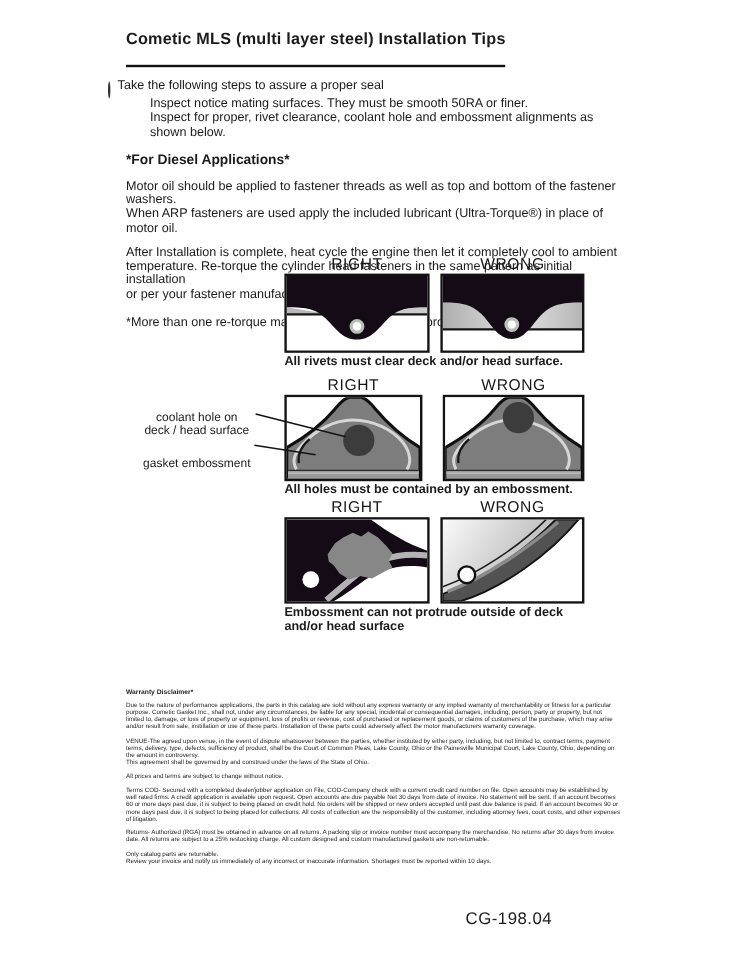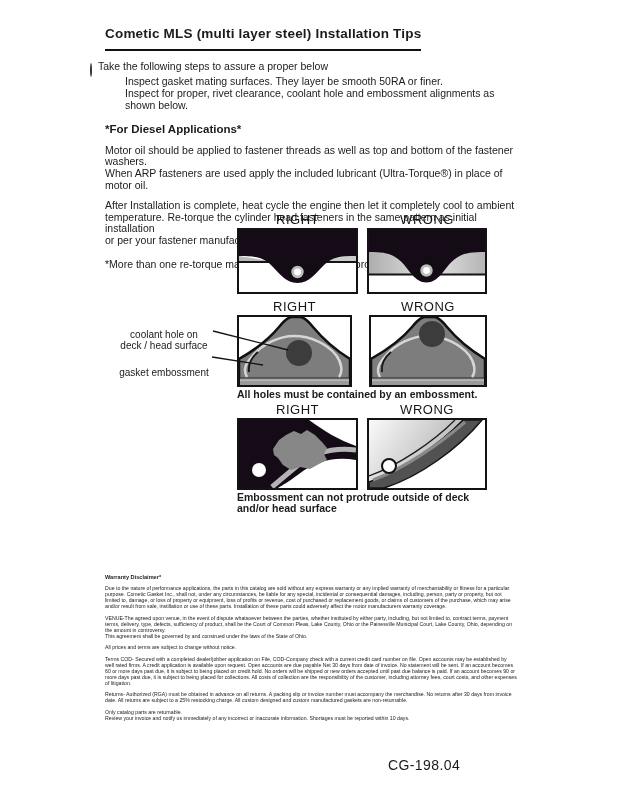--- a/index.html
+++ b/index.html
@@ -4,21 +4,21 @@
 <style>
   html,body { margin:0; padding:0; background:#ffffff; }
   .page {
     position:relative; width:618px; height:800px; background:#ffffff;
     font-family:"Liberation Sans", sans-serif; color:#1b1b1b; overflow:hidden;
   }
   
   .intro { position:absolute; left:90px; top:24px; width:432px; }
   .doc-title {
     margin:0 0 10px 15px; font-size:13.5px; font-weight:bold; letter-spacing:0.2px;
-    display:inline-block; border-bottom:2px solid #111; padding-bottom:8px;
+    display:inline-block; border-bottom:2px solid #111; padding-bottom:14px;
   }
   .tip-row { display:flex; align-items:flex-start; font-size:10.5px; line-height:11.8px; }
   .tip-row .marker { flex:0 0 8px; margin-top:3.5px; }
   .ring { width:4px; height:4px; border:1px solid #333; border-radius:50%; }
   .dot  { width:4px; height:4px; background:#111; border-radius:50%; margin-top:0.5px; }
   .sub { margin-left:27px; }
   .diesel-heading { margin:11px 0 10px 15px; font-size:11.5px; font-weight:bold; }
   .body-par { margin:0 0 8px 15px; font-size:10.5px; line-height:11.8px; white-space:pre-line; }
   .note { margin:11px 0 0 15px; font-size:10.5px; }
   
@@ -48,25 +48,25 @@
 <body>
 
 <div class="page">
 
   <div class="intro">
     <h1 class="doc-title">Cometic MLS (multi layer steel) Installation Tips</h1>
 
     <div>
       <div class="tip-row">
         <span class="marker"><span class="ring"></span></span>
-        <span>Take the following steps to assure a proper below</span>
+        <span>Take the following steps to assure a proper seal</span>
       </div>
       <div class="tip-row sub">
         <span class="marker"><span class="dot"></span></span>
-        <span>Inspect gasket mating surfaces.  They layer be smooth 50RA or finer.</span>
+        <span>Inspect notice mating surfaces.  They must be smooth 50RA or finer.</span>
       </div>
       <div class="tip-row sub">
         <span class="marker"><span class="dot"></span></span>
         <span>Inspect for proper, rivet clearance, coolant hole and embossment alignments as shown below.</span>
       </div>
     </div>
 
     <div class="diesel-heading">*For Diesel Applications*</div>
     <p class="body-par">Motor oil should be applied to fastener threads as well as top and bottom of the fastener washers.
 When ARP fasteners are used apply the included lubricant (Ultra-Torque®) in place of motor oil.</p>
@@ -106,20 +106,21 @@
             </defs>
             <rect width="116" height="62" fill="#ffffff"></rect>
             <rect x="0" y="22" width="116" height="22.5" fill="url(#g1w)"></rect>
             <path d="M0,44.5 H116" stroke="#141414" stroke-width="2"></path>
             <path d="M0,0 H116 V22 C98,22 91,24 83,31.5 C75,39 69.5,52.5 57.5,52.5 C45.5,52.5 40,39 32,31.5 C24,24 17,22 0,22 Z" fill="#150b17"></path>
             <circle cx="57.5" cy="40.5" r="7" fill="#bdbdbd" stroke="#0e0e0e" stroke-width="1.6"></circle>
             <circle cx="57.5" cy="40.5" r="3.4" fill="#ffffff"></circle>
           </svg>
         </div>
       </div>
+      <div class="fig-caption">All rivets must clear deck and/or head surface.</div>
     </div>
 
     <div class="fig-pair p2">
       <div class="side-labels">
         <div>coolant hole on
 deck / head surface</div>
         <div class="lbl2">gasket embossment</div>
       </div>
       <svg class="pointer-svg" width="250" height="74" viewBox="0 0 250 74">
         <path d="M95,16 L170,35" stroke="#141414" stroke-width="1.3" fill="none"></path>

